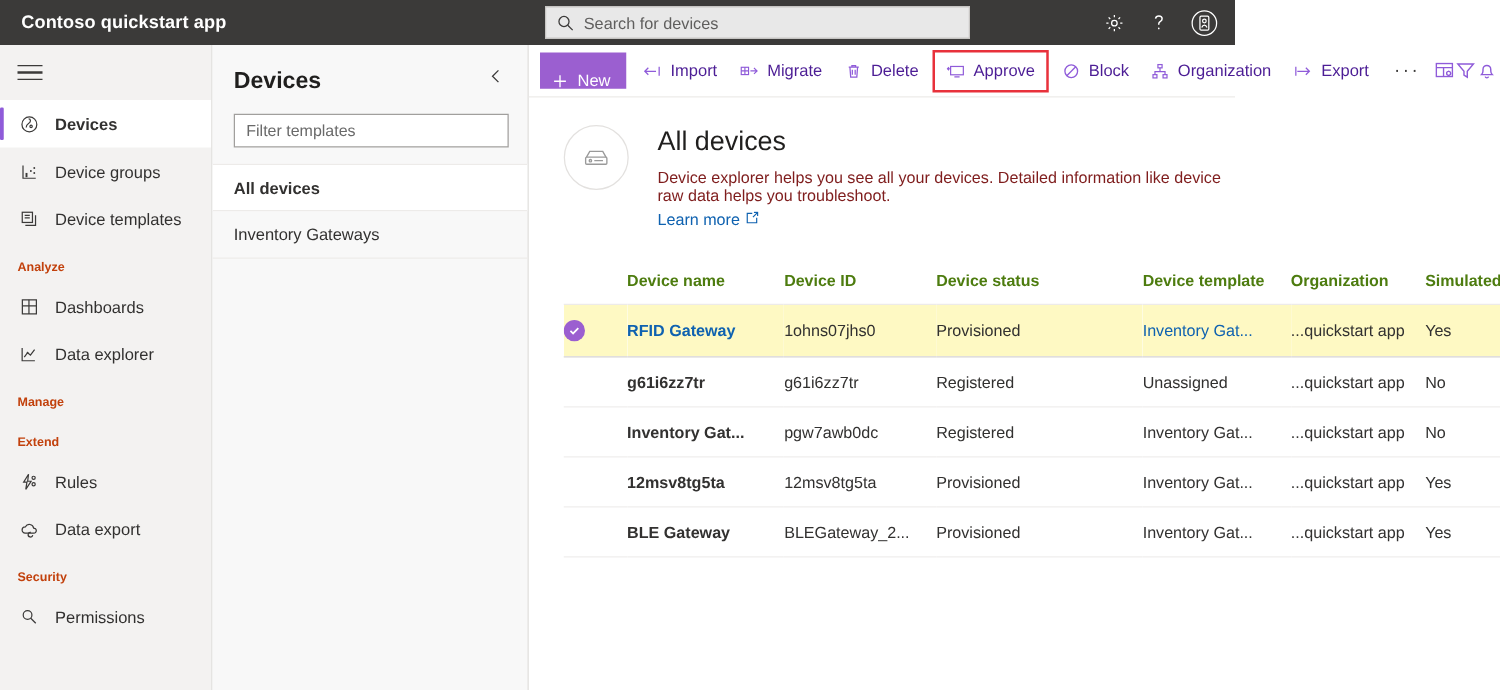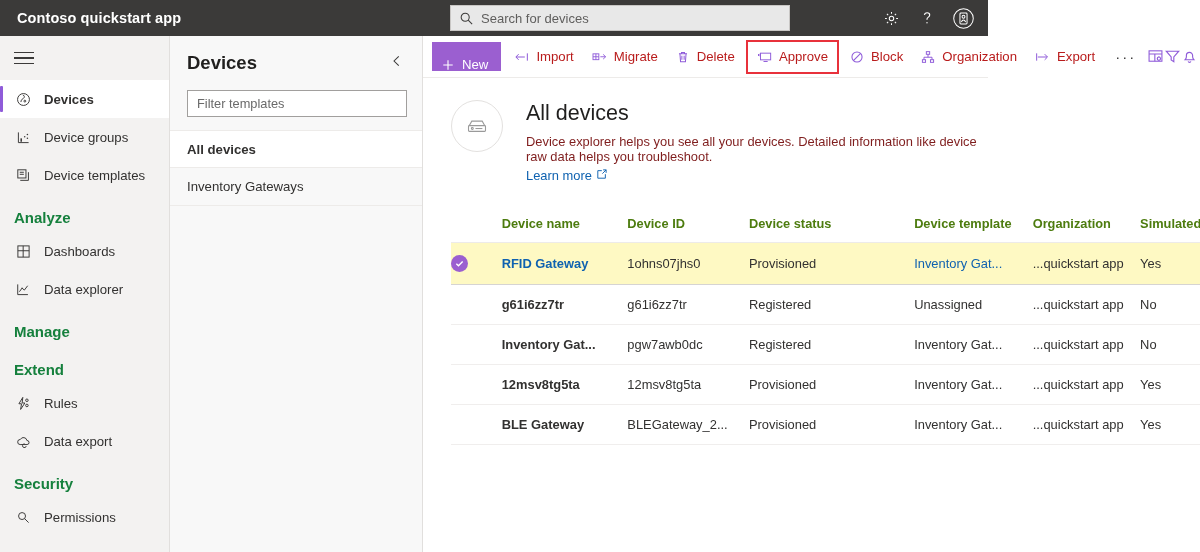--- a/index.html
+++ b/index.html
@@ -23,21 +23,21 @@
   .brand {
     color: #ffffff;
     font-size: 14.5px;
     font-weight: 600;
     padding-left: 17px;
     letter-spacing: .1px;
     white-space: nowrap;
   }
   .search-wrap {
     position: absolute;
-    left: 450px; top: 5px;
+    left: 436px; top: 5px;
     width: 340px; height: 26px;
     background: #e8e8e8;
     border: 1px solid #c8c6c4;
     display: flex; align-items: center;
     padding: 0 8px;
   }
   .search-wrap .ico { width: 15px; height: 15px; flex: 0 0 15px; color: #3b3a39; }
   .search-input {
     border: 0; outline: 0; background: transparent;
     font-family: "Liberation Sans", sans-serif;
@@ -88,21 +88,21 @@
     color: #3b3a39; margin-right: 12px;
   }
   .nav-item.active {
     background: #ffffff; font-weight: 700;
   }
   .nav-item.active::before {
     content: ""; position: absolute; left: 0; top: 6px;
     width: 3px; height: 26px; background: #8f5bd9; border-radius: 1px;
   }
   .nav-group {
-    font-size: 15px; font-weight: 700; color: #15803d;
+    font-size: 10px; font-weight: 700; color: #c2410c;
     padding: 15px 0 6px 14px;
   }
 
   
   .panel {
     width: 253px; min-width: 253px;
     background: #f8f8f8;
     border-right: 1px solid #e1dfdd;
     position: relative;
     overflow: hidden;
@@ -140,21 +140,21 @@
   .cmdbar {
     height: 42px; min-height: 42px;
     display: flex; align-items: center;
     padding-left: 9px; padding-right: 6px;
     border-bottom: 1px solid #edebe9;
     position: relative;
   }
   .cmd {
     display: flex; align-items: center; gap: 7px;
     height: 30px; padding: 0 9px;
-    font-size: 13.2px; color: #b91c1c;
+    font-size: 13.2px; color: #4c1d95;
     cursor: pointer; white-space: nowrap;
   }
   .cmd .cico { color: #8f5bd9; display: flex; align-items: center; }
   .cmd.primary {
     background: #9b5fd0; color: #ffffff;
     height: 29px; padding: 16px 13px 0 9px; margin-right: 4px;
     font-weight: 400;
   }
   .cmd.primary .cico { color: #ffffff; }
   .cmd.boxed {

